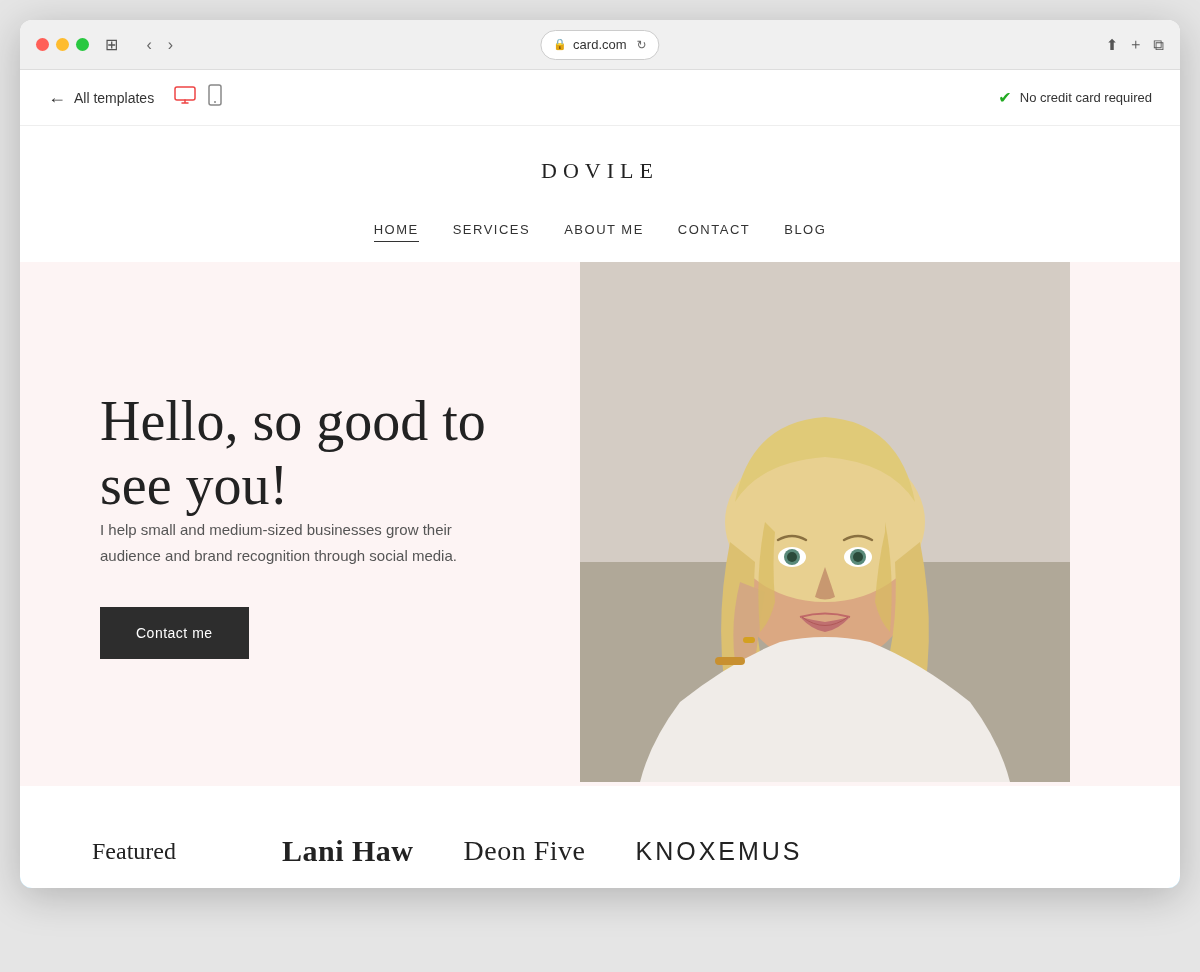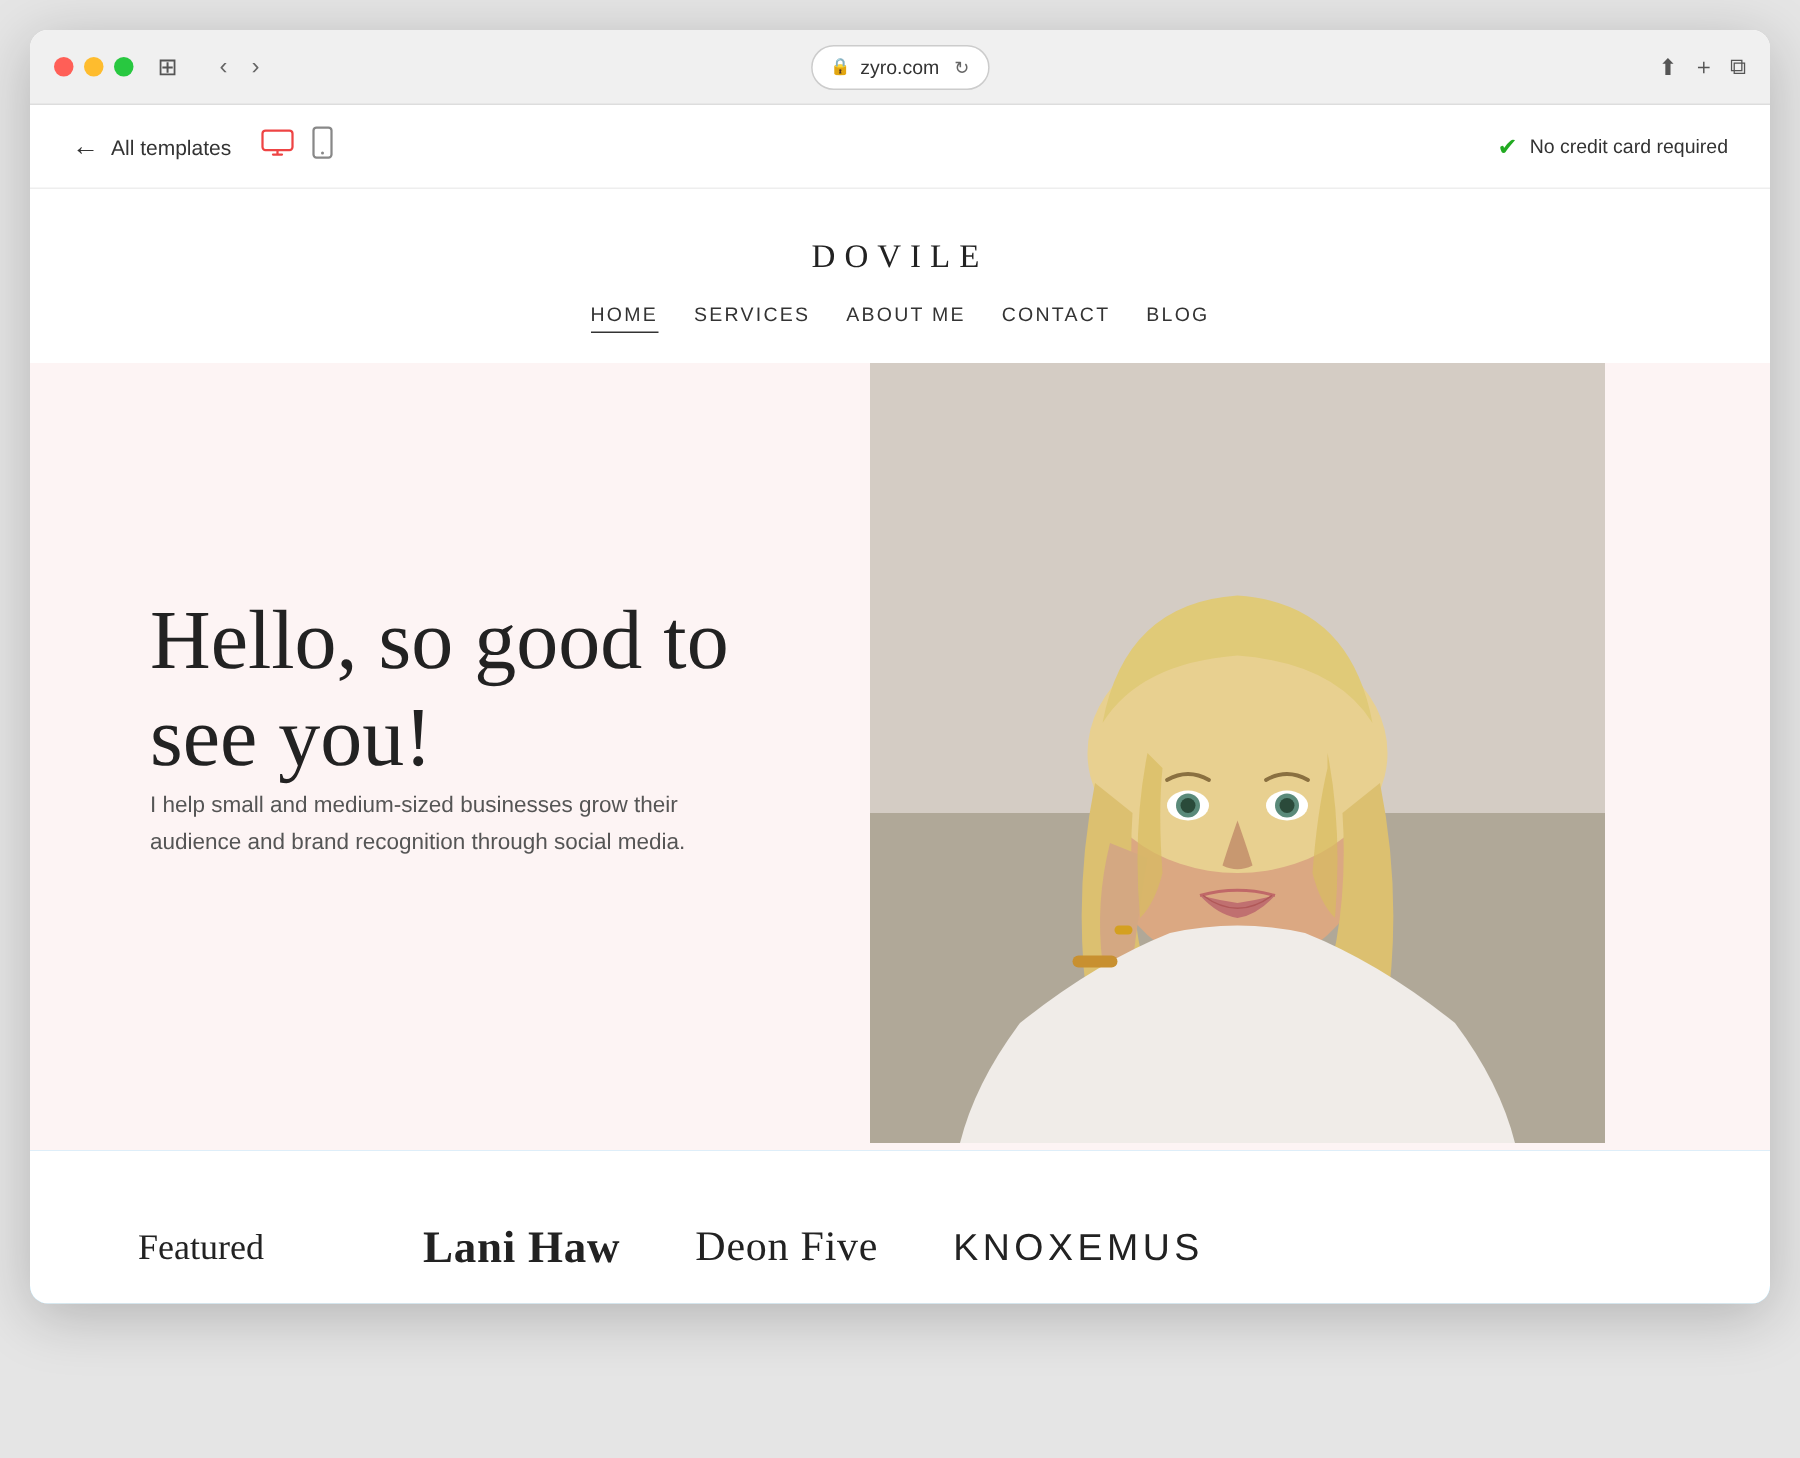--- a/index.html
+++ b/index.html
@@ -94,21 +94,21 @@
       background: #fff;
     }
     .site-logo {
       font-size: 22px;
       letter-spacing: 6px;
       font-weight: 500;
       color: #222;
       margin-bottom: 18px;
       font-family: Georgia, 'Times New Roman', serif;
     }
-    .site-nav { display: flex; gap: 24px; padding-bottom: 20px; }
+    .site-nav { display: flex; gap: 34px; padding-bottom: 20px; margin-top: 20px; }
     .nav-item {
       font-size: 13px;
       letter-spacing: 1.5px;
       color: #333;
       text-transform: uppercase;
       cursor: pointer;
       text-decoration: none;
       padding-bottom: 4px;
     }
     .nav-item.active { border-bottom: 1.5px solid #333; }
@@ -203,21 +203,21 @@
       <div class="dot dot-yellow"></div>
       <div class="dot dot-green"></div>
     </div>
     <span class="sidebar-icon">⊞</span>
     <div class="browser-nav-btns">
       <button class="nav-btn">‹</button>
       <button class="nav-btn">›</button>
     </div>
     <div class="browser-urlbar">
       <span class="url-lock">🔒</span>
-      <span class="url-text">zyro.com</span>
+      <span class="url-text">card.com</span>
       <span class="url-reload">↻</span>
     </div>
     <div class="browser-actions">
       <span style="font-size:15px;">⬆</span>
       <span style="font-size:15px;">＋</span>
       <span style="font-size:15px;">⧉</span>
     </div>
   </div>
 
   <div class="zyro-toolbar">
@@ -257,20 +257,21 @@
         <a class="nav-item">ABOUT ME</a>
         <a class="nav-item">CONTACT</a>
         <a class="nav-item">BLOG</a>
       </nav>
     </div>
 
     <div class="hero-section">
       <div class="hero-left">
         <h1 class="hero-headline">Hello, so good to see you!</h1>
         <p class="hero-subtext">I help small and medium-sized businesses grow their audience and brand recognition through social media.</p>
+        <button class="contact-btn">Contact me</button>
       </div>
       <div class="hero-right">
         
         <svg width="490" height="520" viewBox="0 0 490 520" xmlns="http://www.w3.org/2000/svg">
 
           <rect width="490" height="520" fill="#c8c0b8"></rect>
 
           <rect x="0" y="0" width="490" height="320" fill="#d4ccc4"></rect>
 
           <rect x="0" y="300" width="490" height="220" fill="#b0a898"></rect>

